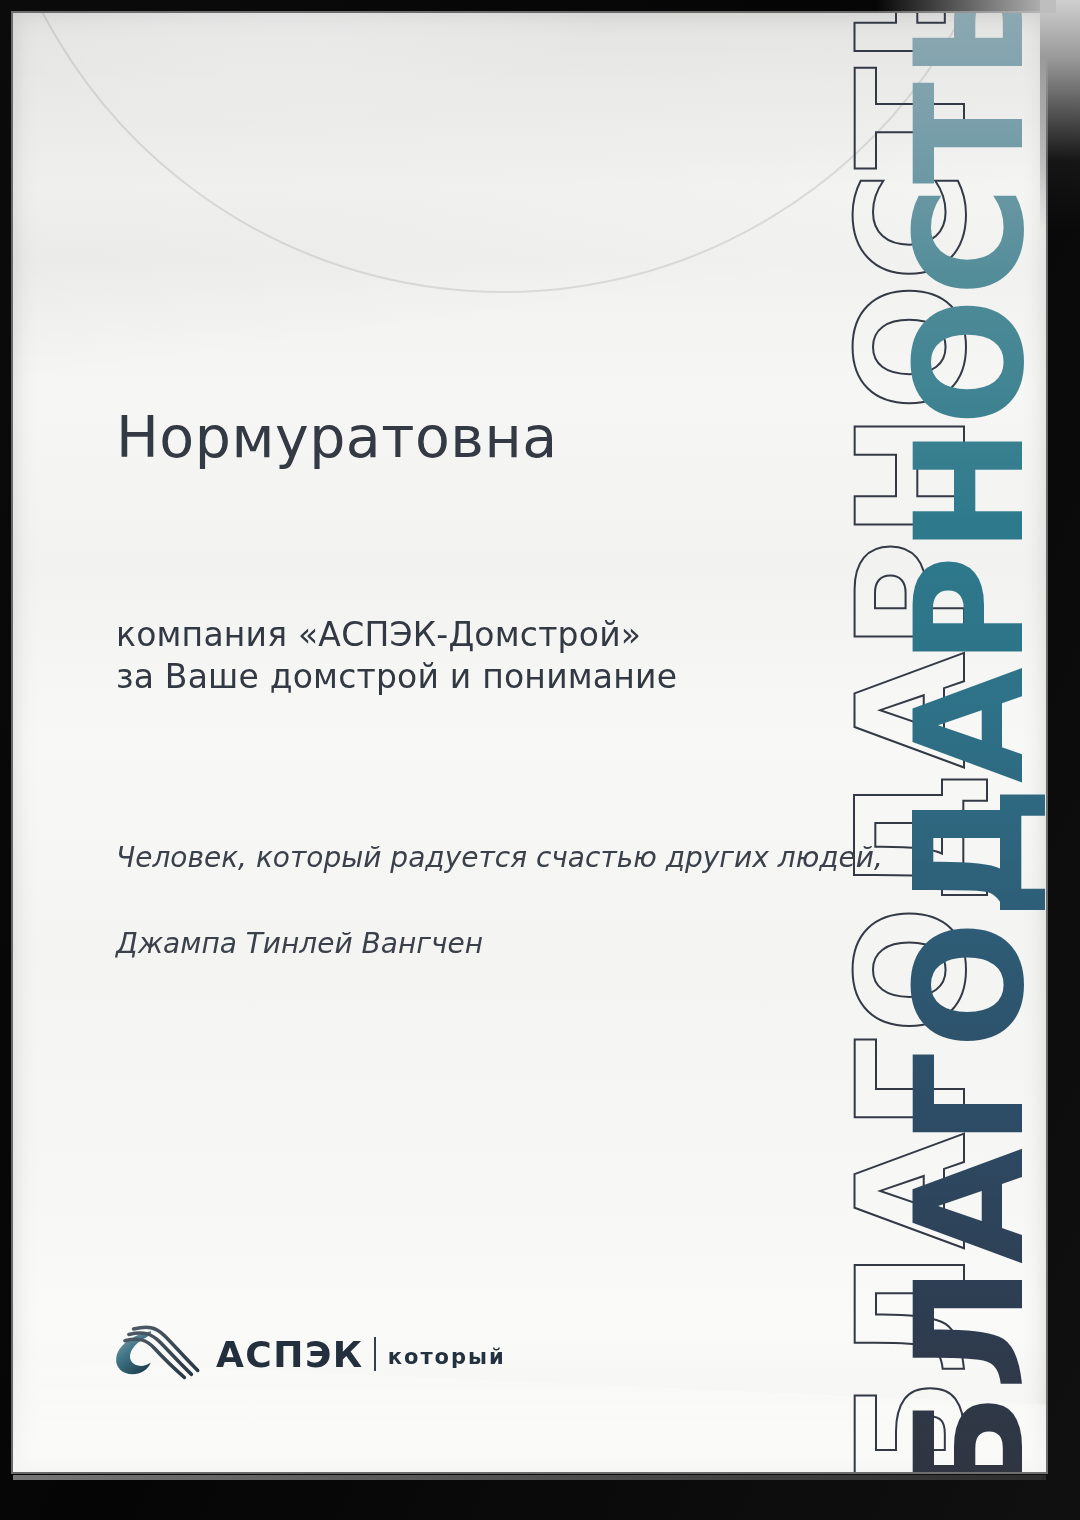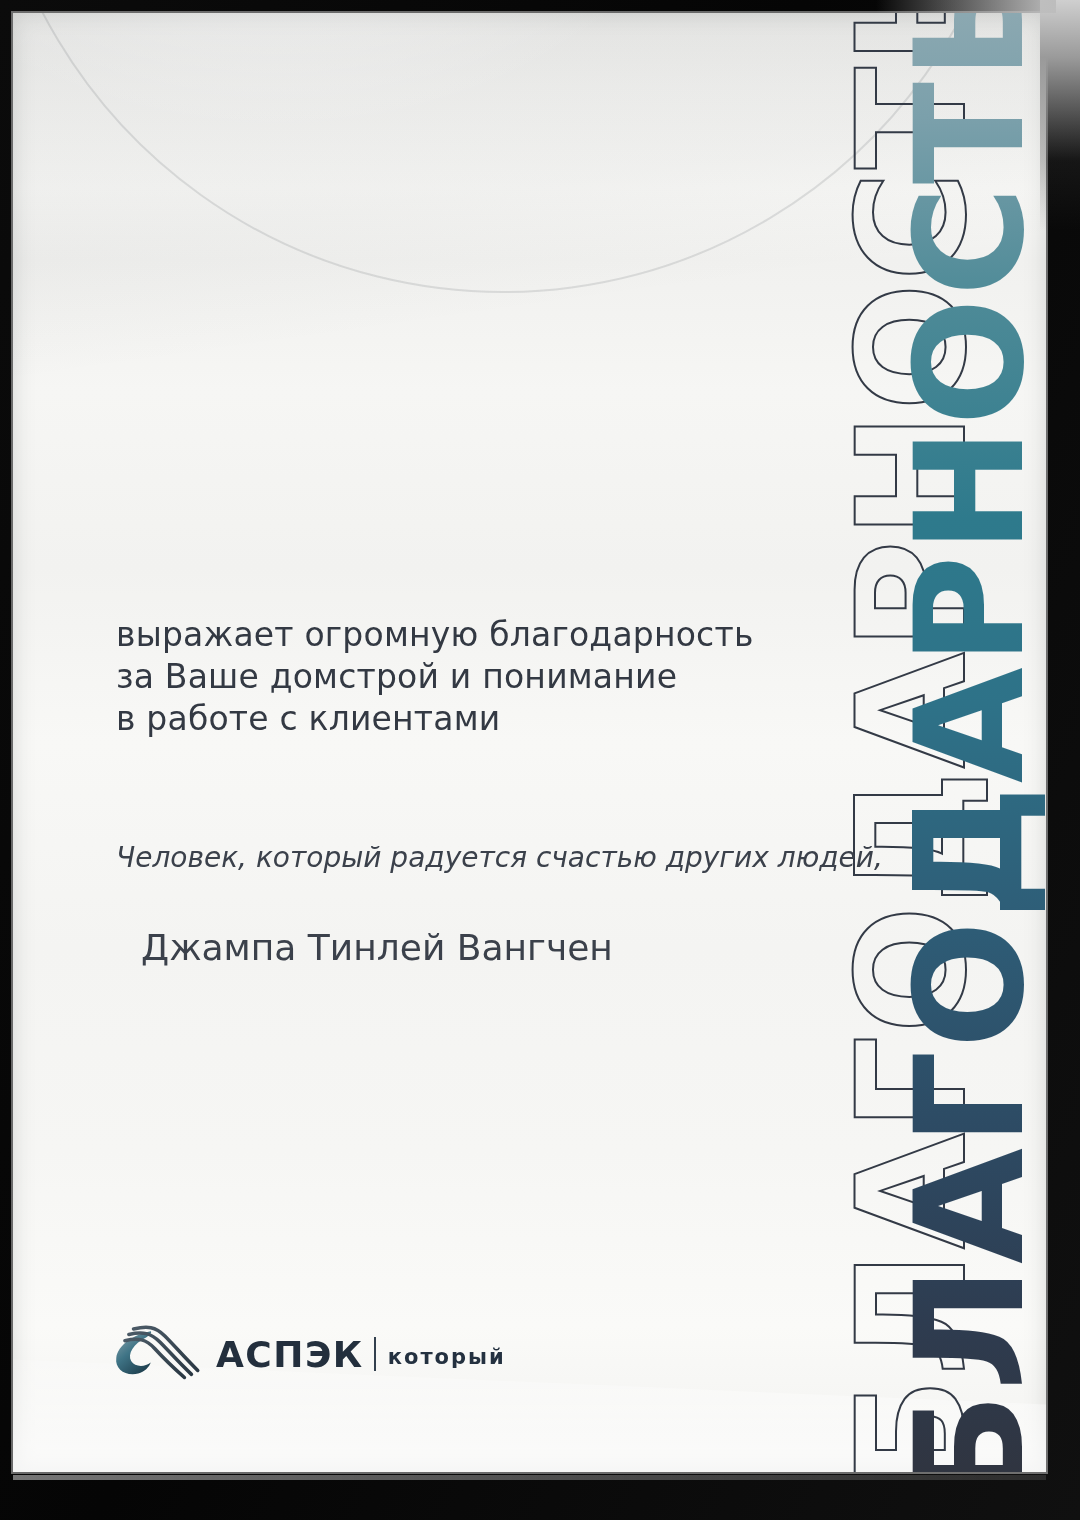--- a/index.html
+++ b/index.html
@@ -73,21 +73,21 @@
     font-size:33px;line-height:42px;letter-spacing:.2px;
     color:#333943;z-index:3;
   }
   .quote{
     position:absolute;left:103px;top:826px;
     font-size:28px;line-height:38px;font-style:italic;
     color:#3b414b;z-index:3;
   }
   .quote-author{
     position:absolute;left:103px;top:914px;
-    font-size:36px;color:#3b414b;z-index:3;margin-left:25px;
+    font-size:28px;font-style:italic;color:#3b414b;z-index:3;
   }
   
   .watermark{
     position:absolute;left:824px;top:1494px;
     width:1560px;height:260px;
     transform:rotate(-90deg);transform-origin:0 0;
     z-index:2;pointer-events:none;
   }
   .watermark span{
     position:absolute;white-space:nowrap;
@@ -140,26 +140,26 @@
     <div class="glare-arc"></div>
     <div class="top-shade"></div>
     <div class="bottom-light"></div>
 
     <div class="watermark">
       <span class="wm-outline">БЛАГОДАРНОСТЬ</span>
       <span class="wm-filled">БЛАГОДАРНОСТЬ</span>
     </div>
 
     <div class="recipient">
+      <div>Нормуратовна</div>
     </div>
 
     <div class="body-text">
-      <div>выражает огромную благодарность</div>
+      <div>компания «АСПЭК-Домстрой»</div>
       <div>за Ваше домстрой и понимание</div>
-      <div>в работе с клиентами</div>
     </div>
 
     <div class="quote">
       <div>Человек, который радуется счастью других людей,</div>
     </div>
 
     <div class="quote-author">Джампа Тинлей Вангчен</div>
 
     <div class="logo-row">
       <svg class="logo-icon" viewBox="0 0 120 90" xmlns="http://www.w3.org/2000/svg" aria-hidden="true">

